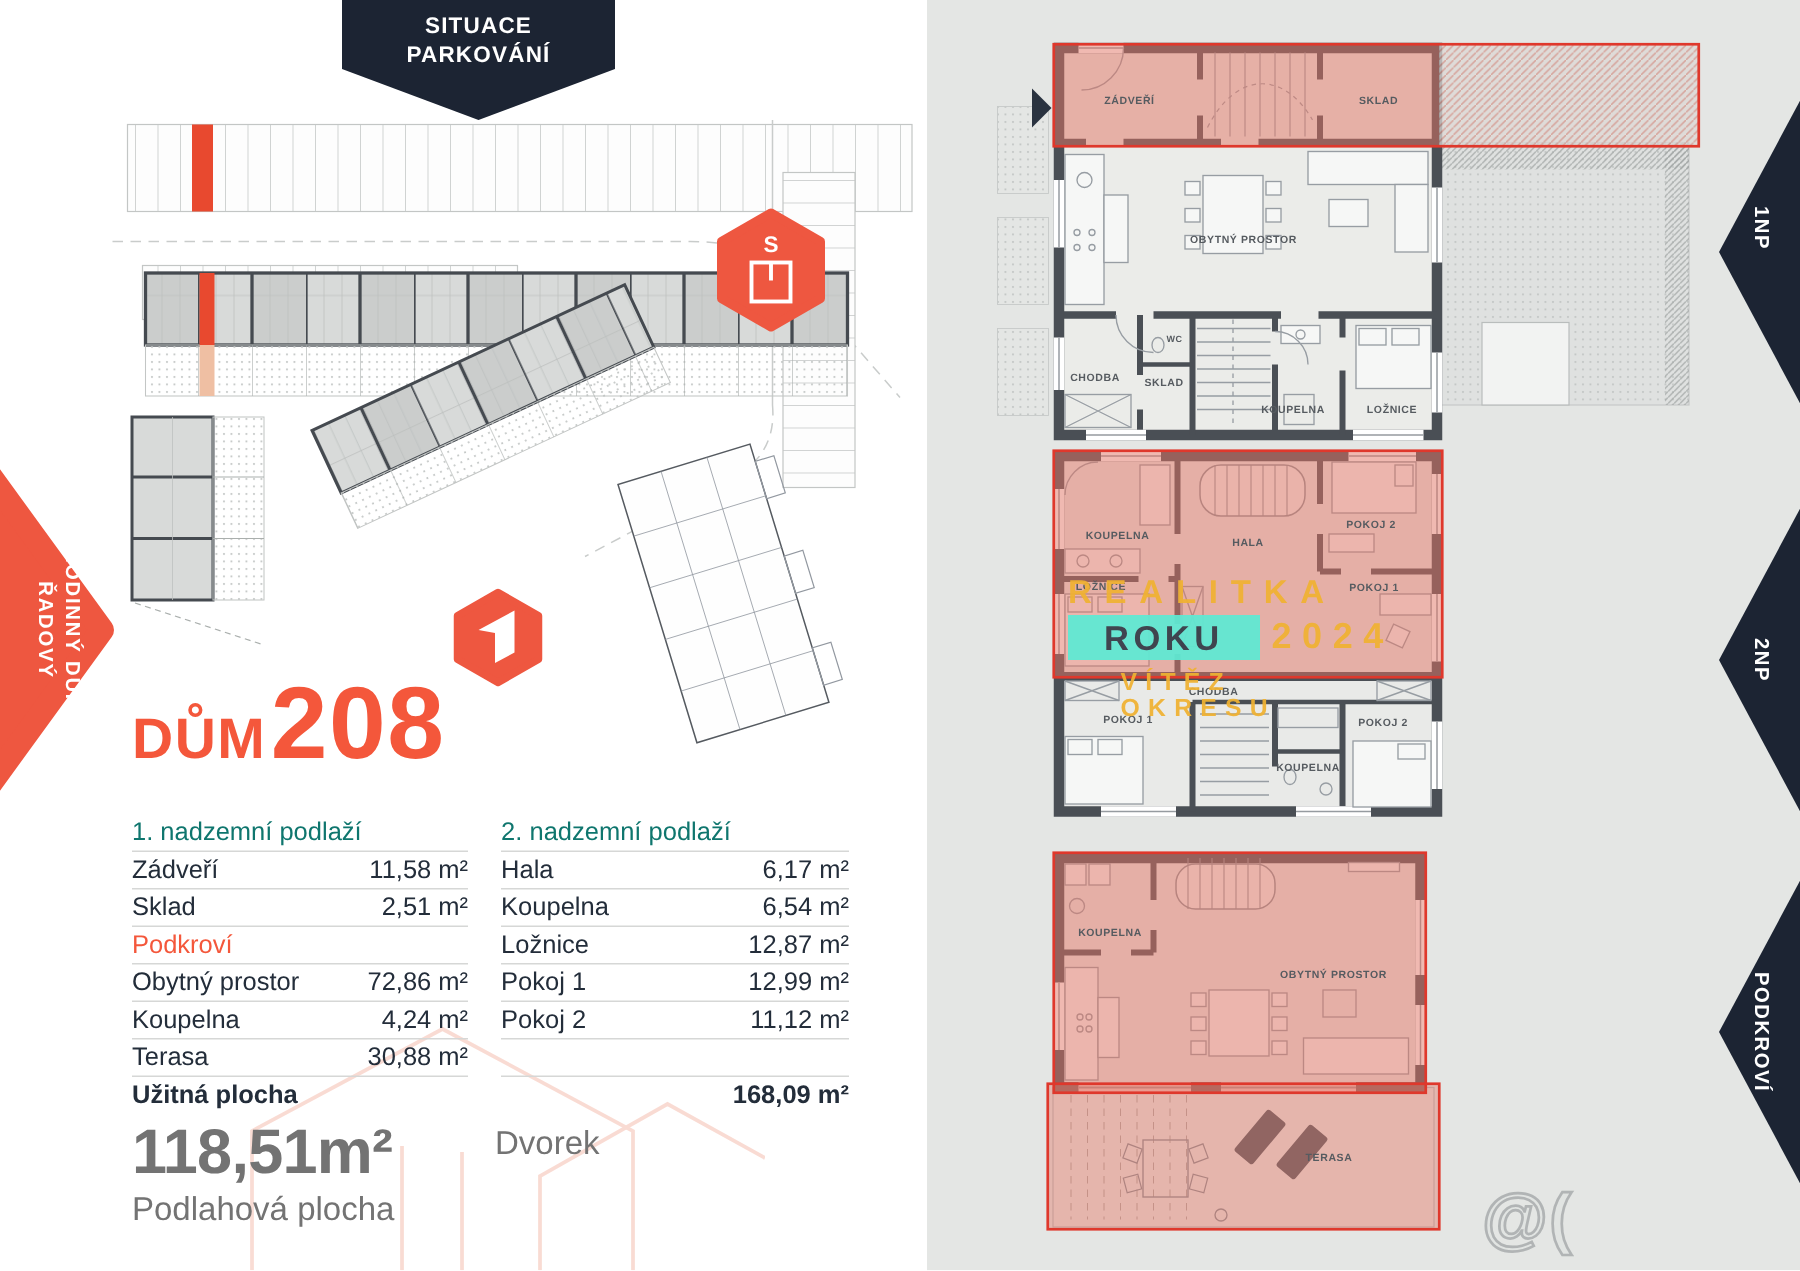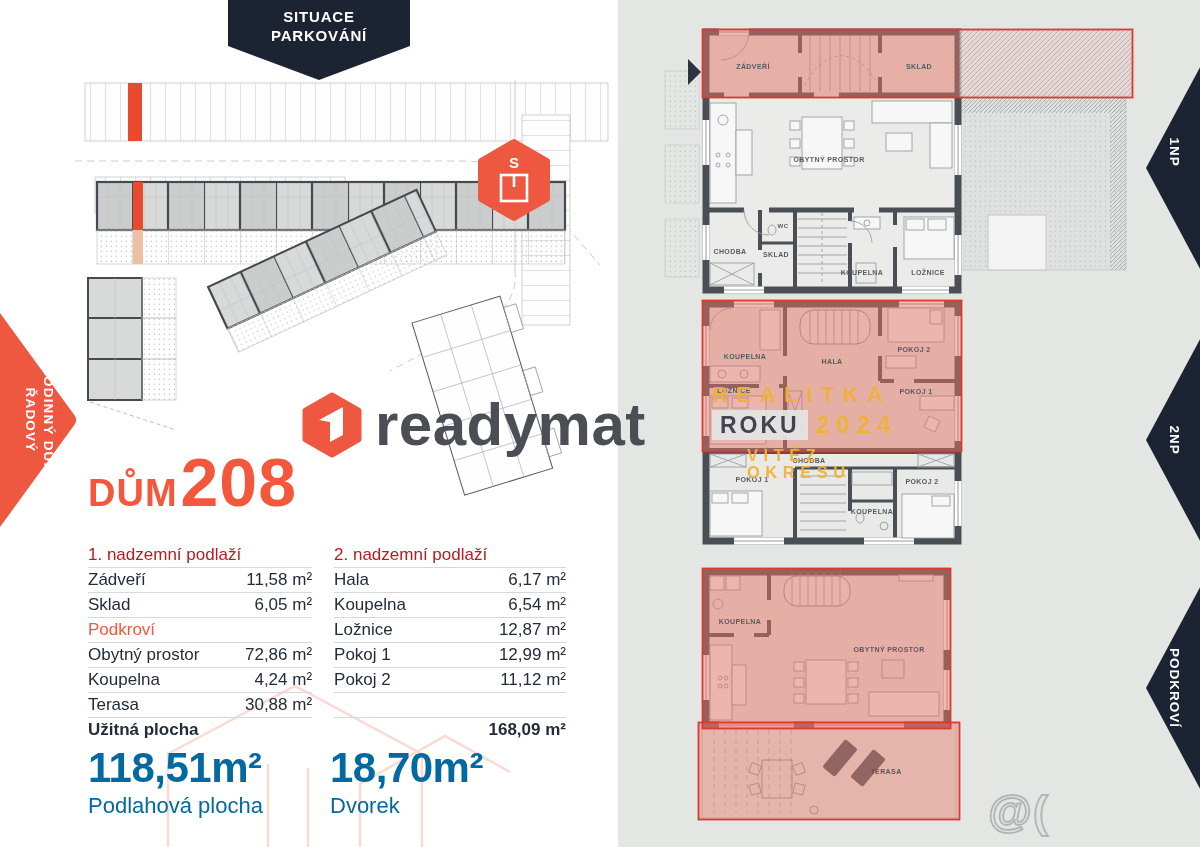--- a/index.html
+++ b/index.html
@@ -18,39 +18,39 @@
   .logo-text{font-size:60px;font-weight:700;color:#4b4f55;letter-spacing:0.5px;margin-left:13px;line-height:1;}
   
   .title{left:88px;top:443px;display:flex;align-items:baseline;z-index:7;color:#f4573b;font-weight:700;}
   .title-prefix{font-size:38px;letter-spacing:1px;}
   .title-number{font-size:68px;margin-left:3px;letter-spacing:1px;}
   .title-suffix{font-size:38px;margin-left:14px;}
   
   .area-table{left:88px;top:543px;width:478px;display:flex;z-index:7;}
   .tcol{width:228px;}
   .tcol + .tcol{margin-left:22px;width:236px;}
-  .thead{height:24px;display:flex;align-items:center;font-size:17px;color:#b91c1c;}
+  .thead{height:24px;display:flex;align-items:center;font-size:17px;color:#0f766e;}
   .trow{height:24px;display:flex;justify-content:space-between;align-items:center;
         border-top:1px solid #d6d7d6;font-size:17px;color:#232d3a;}
   .trow .lbl{white-space:nowrap;}
   .trow .val{white-space:nowrap;}
   .trow.subhead{color:#f4573b;}
   .trow.total{font-weight:700;}
   
-  .stats{left:88px;top:746px;display:flex;z-index:7;color:#0369a1;}
+  .stats{left:88px;top:746px;display:flex;z-index:7;color:#737373;}
   .stat{width:242px;}
   .stat-value{font-size:42px;font-weight:700;letter-spacing:-0.5px;line-height:1.05;}
   .stat-label{font-size:22px;margin-top:3px;}
   
   .house-mark{left:150px;top:676px;z-index:1;}
   
   .award{left:712px;top:384px;width:184px;opacity:.93;font-weight:700;line-height:1;z-index:20;}
   .award-l1{color:#f0b232;font-size:22px;letter-spacing:8.5px;}
   .award-l2{display:flex;align-items:center;margin-top:4px;}
-  .award-roku{background:#e5e5e5;color:#333d49;font-size:23px;padding:4px 8px 3px;letter-spacing:3px;}
+  .award-roku{background:#5eead4;color:#333d49;font-size:23px;padding:4px 24px 3px;letter-spacing:3px;}
   .award-year{color:#f0b232;font-size:24px;letter-spacing:7px;margin-left:8px;}
   .award-l3{color:#f0b232;font-size:16.5px;letter-spacing:5.5px;margin-top:7px;margin-left:35px;}
   
   .bazos{left:988px;top:786px;font-size:45px;font-weight:700;letter-spacing:1px;
          color:rgba(224,226,225,.6);-webkit-text-stroke:1.8px rgba(168,172,173,.85);z-index:30;}
   svg text{font-family:"Liberation Sans",sans-serif;}
   .plan-label{font-size:7px;font-weight:700;fill:#565b60;letter-spacing:.4px;text-anchor:middle;}
 </style>
 </head>
 <body>
@@ -149,38 +149,37 @@
     <text x="36" y="30" text-anchor="middle" font-size="15" font-weight="700" fill="#ffffff">S</text>
     <rect x="23" y="37" width="26" height="26" fill="none" stroke="#ffffff" stroke-width="2.6"></rect>
     <path d="M36,37 V49" stroke="#ffffff" stroke-width="2.6"></path>
   </svg>
 
   <div class="abs logo">
     <svg width="60" height="66" viewBox="0 0 60 66">
       <polygon points="30,3 57,18.5 57,47.5 30,63 3,47.5 3,18.5" fill="#ee5740" stroke="#ee5740" stroke-width="5" stroke-linejoin="round"></polygon>
       <path d="M17,28 L41,15 L41,43 L28,50 L28,30 Z" fill="#ffffff"></path>
     </svg>
-    <div class="logo-text">readymat</div>
   </div>
 
   <div class="abs title">
     <span class="title-prefix">DŮM</span>
     <span class="title-number">208</span>
   </div>
 
   <div class="abs area-table">
     <div class="tcol">
       <div class="thead">1. nadzemní podlaží</div>
       <div class="trow">
         <span class="lbl">Zádveří</span>
         <span class="val">11,58 m²</span>
       </div>
       <div class="trow">
         <span class="lbl">Sklad</span>
-        <span class="val">6,05 m²</span>
+        <span class="val">2,51 m²</span>
       </div>
       <div class="trow subhead">
         <span class="lbl">Podkroví</span>
         <span class="val"></span>
       </div>
       <div class="trow">
         <span class="lbl">Obytný prostor</span>
         <span class="val">72,86 m²</span>
       </div>
       <div class="trow">
@@ -228,21 +227,20 @@
       </div>
     </div>
   </div>
 
   <div class="abs stats">
     <div class="stat">
       <div class="stat-value">118,51m²</div>
       <div class="stat-label">Podlahová plocha</div>
     </div>
     <div class="stat">
-      <div class="stat-value">18,70m²</div>
       <div class="stat-label">Dvorek</div>
     </div>
   </div>
 
   <div class="right-panel"></div>
 
   <svg class="abs" style="left:664px;top:25px;z-index:10;" width="480" height="270" viewBox="0 0 480 270">
     <defs>
       <pattern id="a-dots" width="5" height="5" patternUnits="userSpaceOnUse">
           <circle cx="1.3" cy="1.3" r="0.7" fill="#bfc3c2"></circle>

